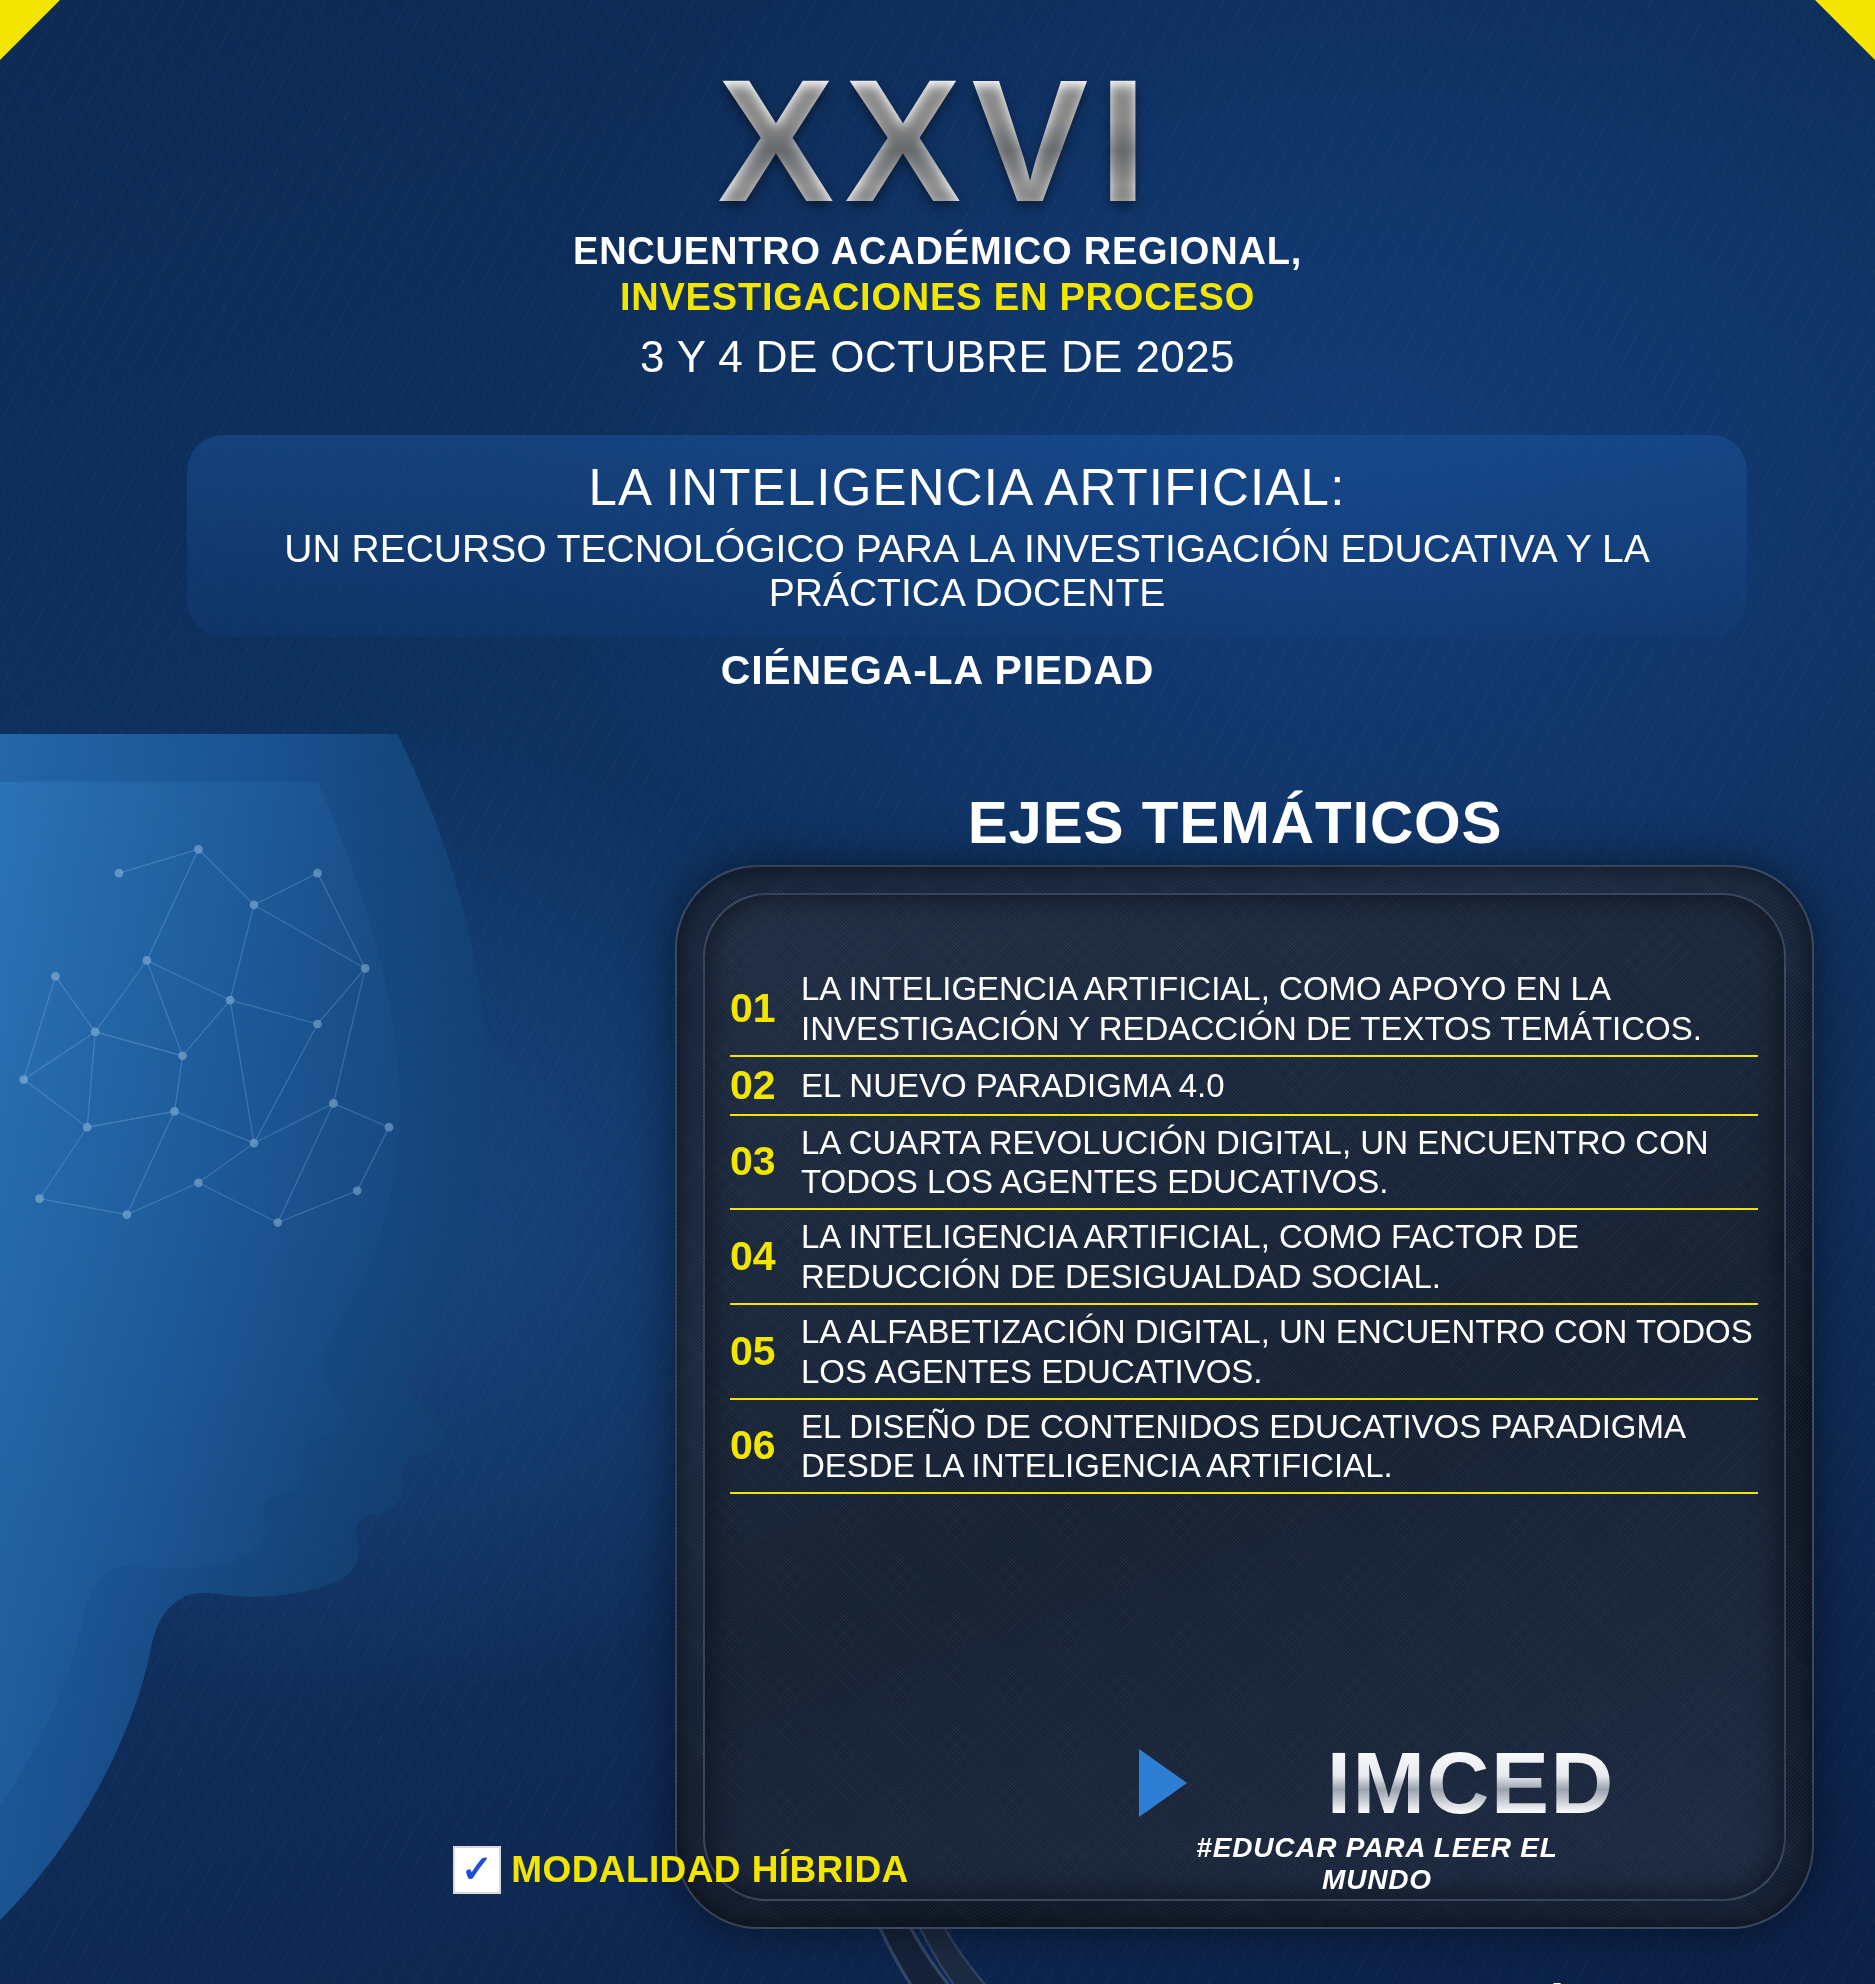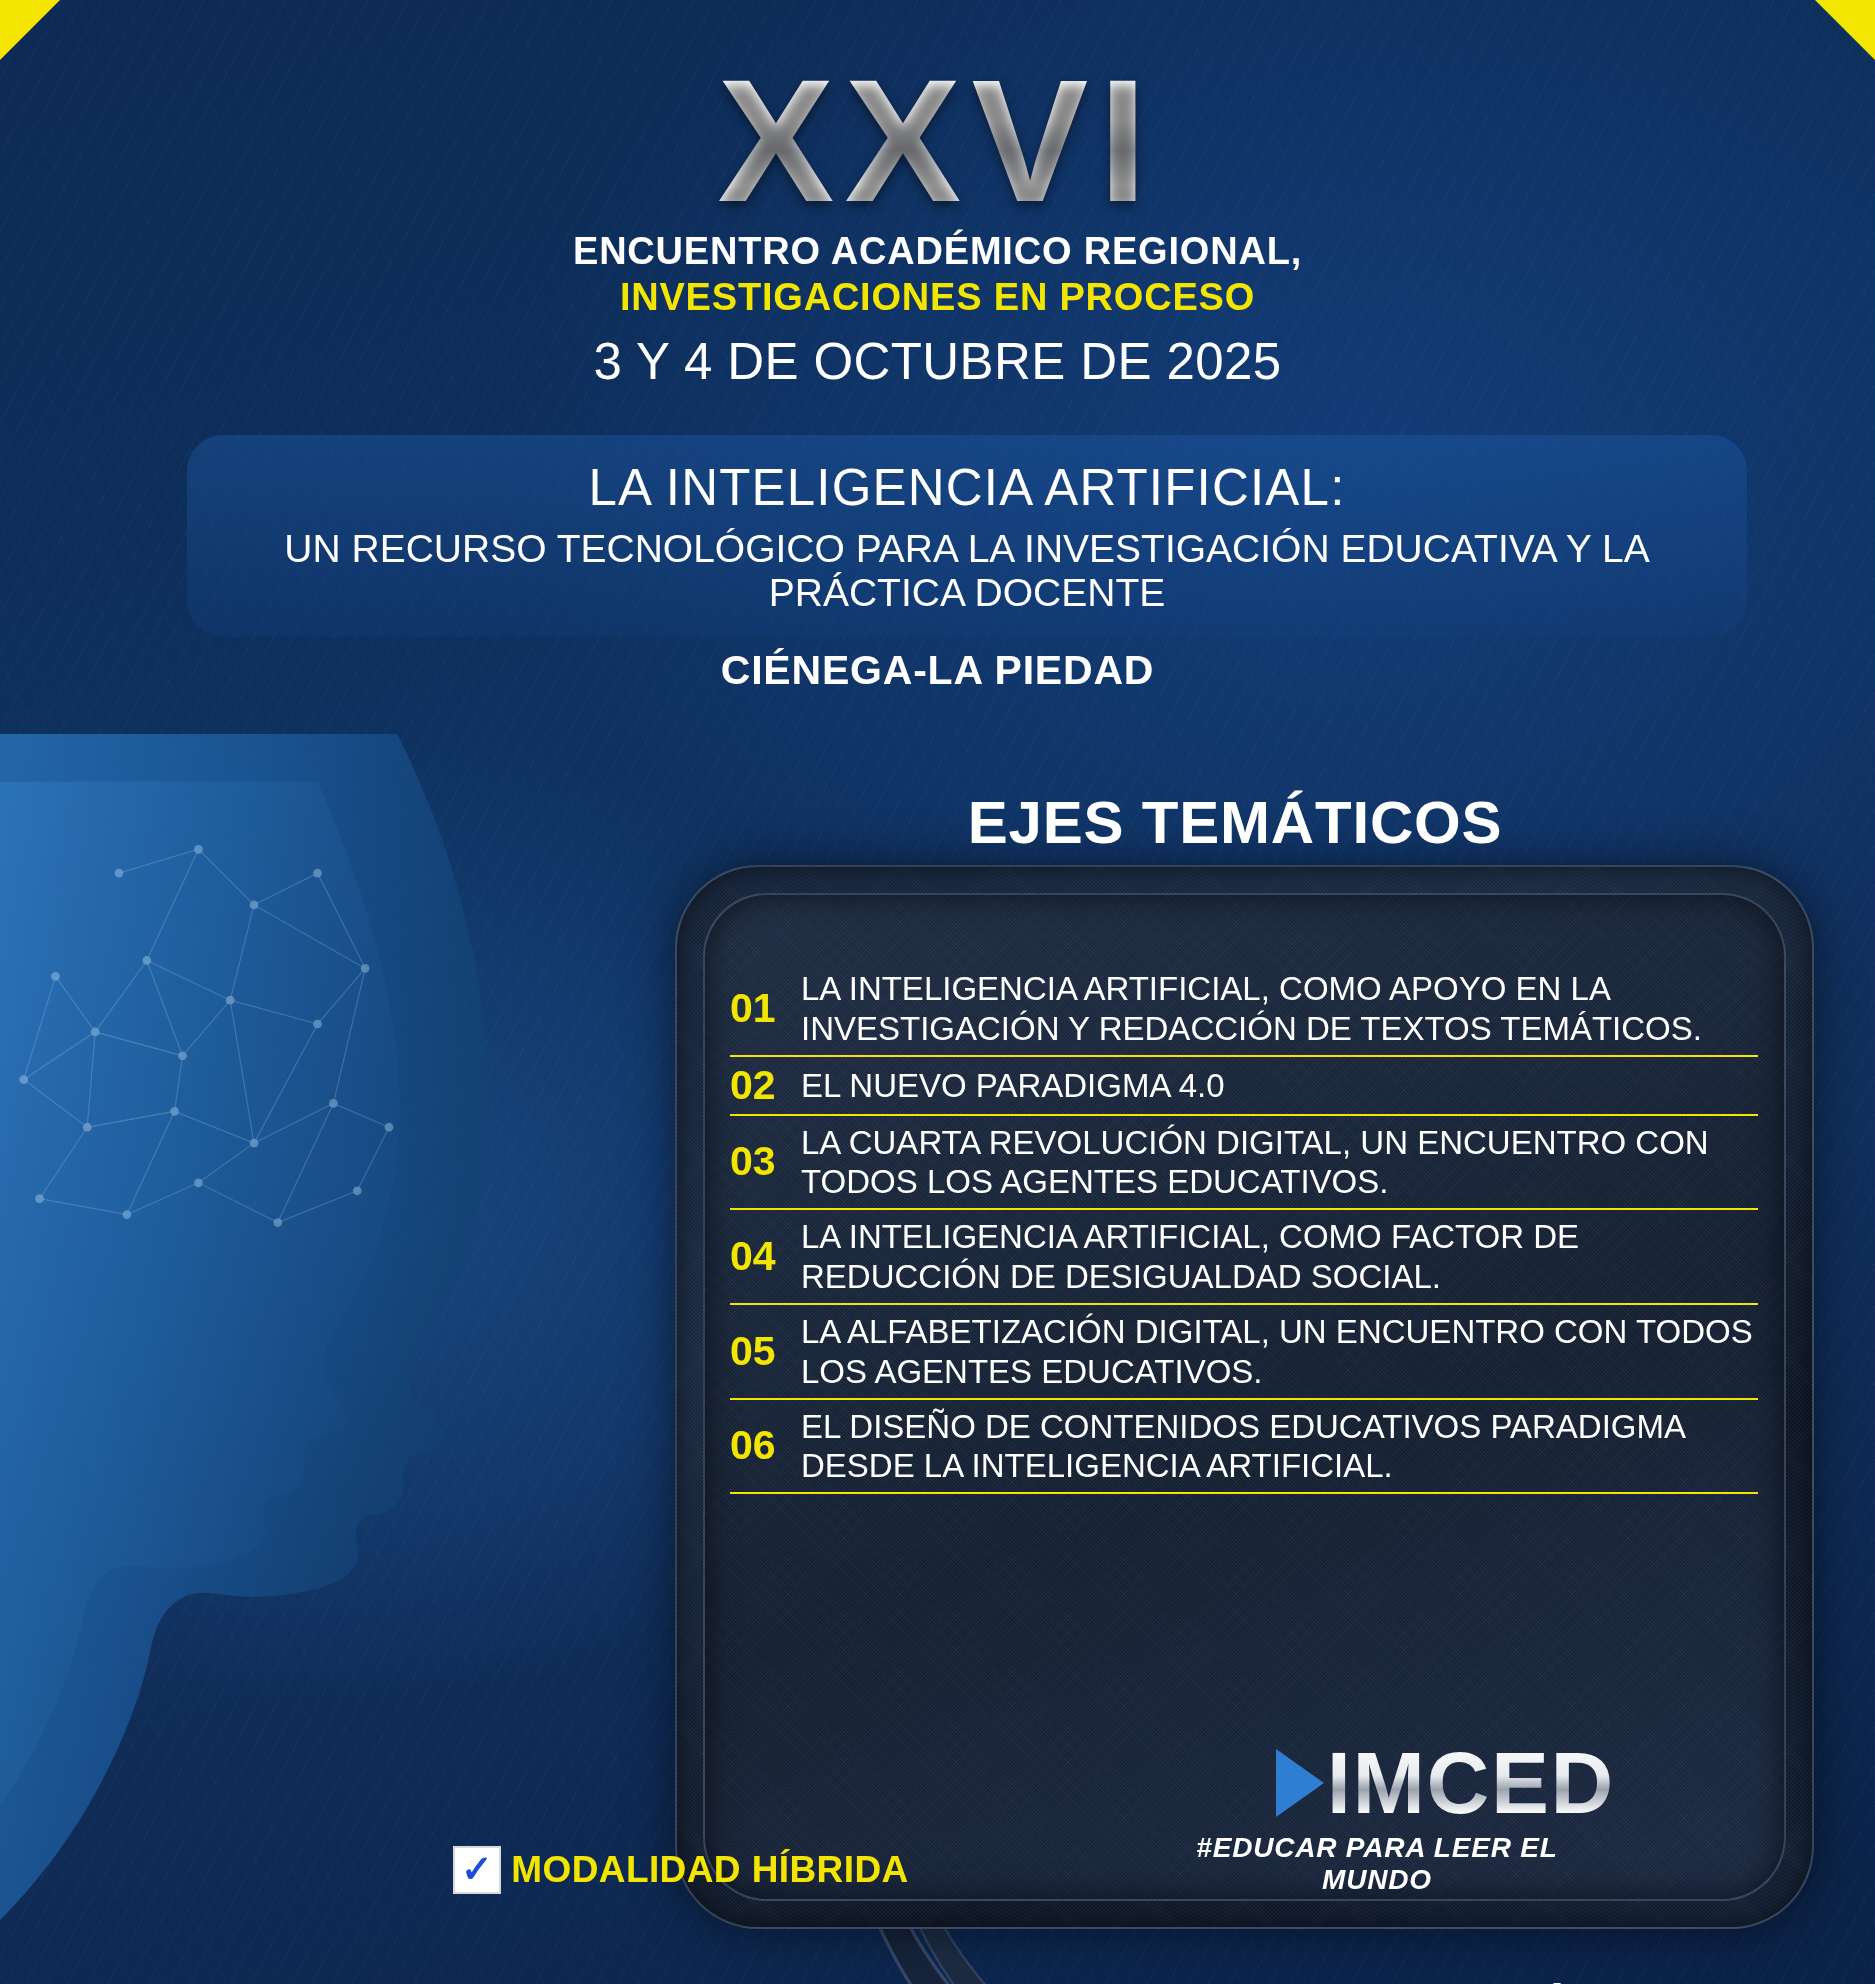--- a/index.html
+++ b/index.html
@@ -97,21 +97,21 @@
   }
   #evt-line2 {
     margin-top: 3.2px;
     font-size: 38px;
     font-weight: bold;
     color: #f2e600;
     letter-spacing: 0.8px;
   }
   #evt-date {
     margin-top: 13.5px;
-    font-size: 51px;
+    font-size: 44px;
     font-weight: 500;
     color: #ffffff;
     letter-spacing: 0.4px;
   }
 
   
   #title-panel {
     position: absolute;
     top: 435px;
     left: 187px;
@@ -269,21 +269,21 @@
     position: absolute;
     top: 1739px;
     left: 1139px;
     width: 476px;
     text-align: center;
     z-index: 16;
   }
   #imced-logo .mark {
     display: flex;
     align-items: center;
-    justify-content: flex-end;
+    justify-content: space-between;
   }
   #imced-logo .tri {
     width: 0; height: 0;
     border-left: 48px solid #2e7fd4;
     border-top: 34px solid transparent;
     border-bottom: 34px solid transparent;
     margin-right: 2.4px;
   }
   #imced-logo .word {
     font-size: 87px;

